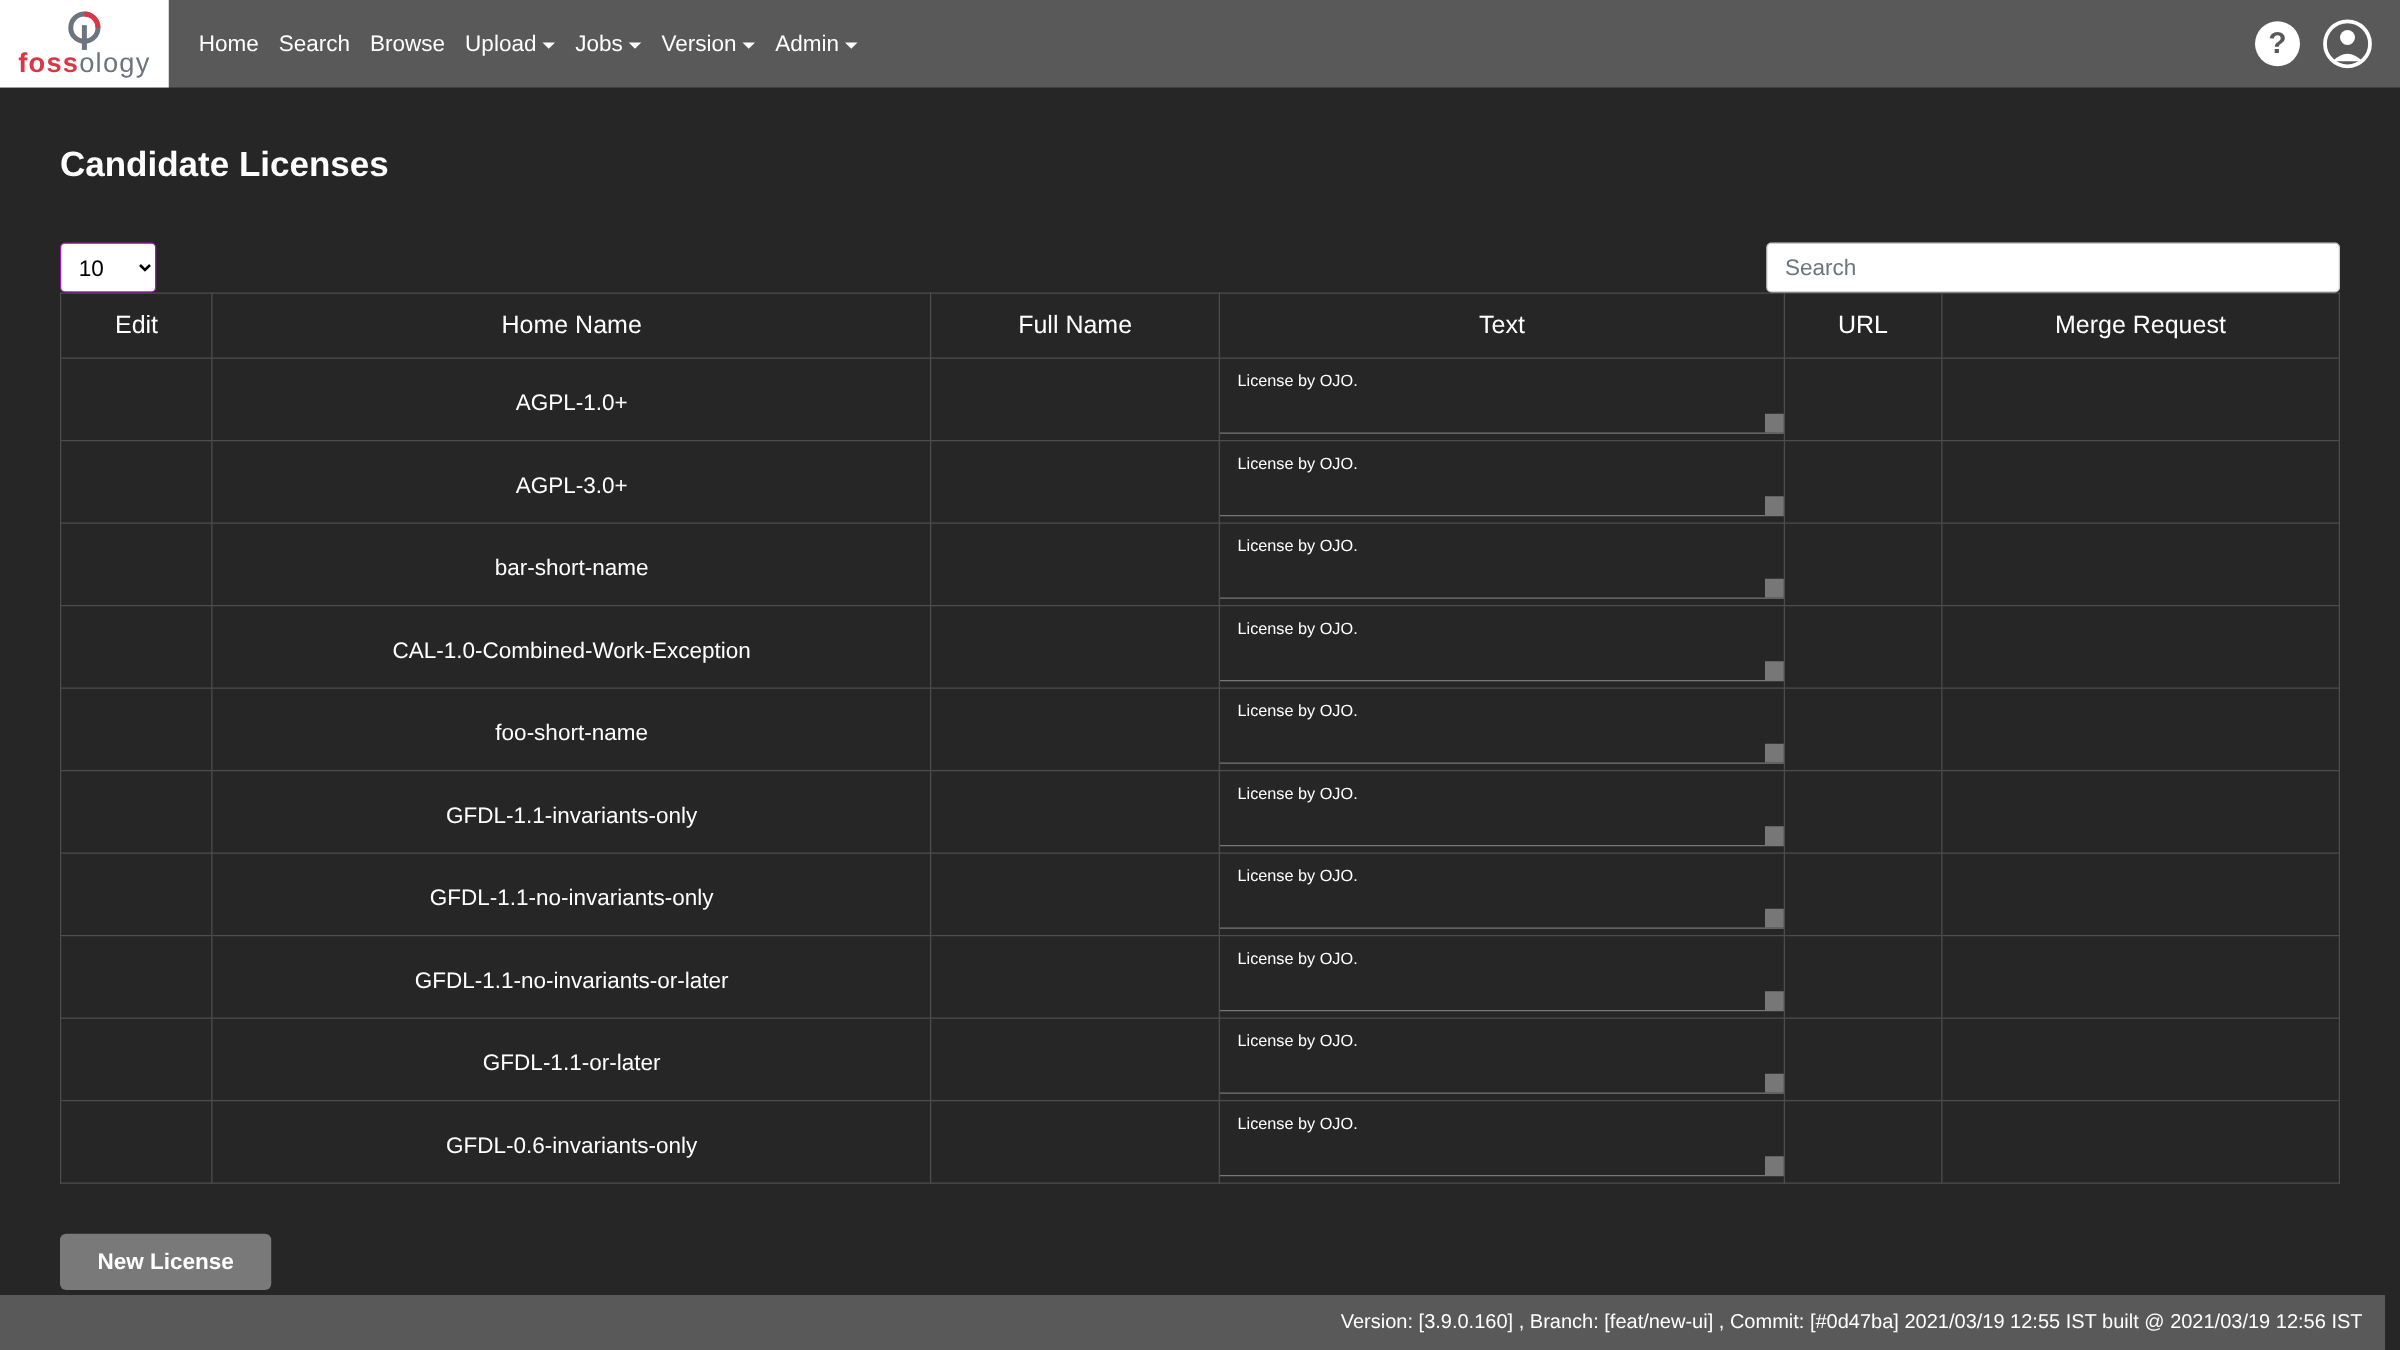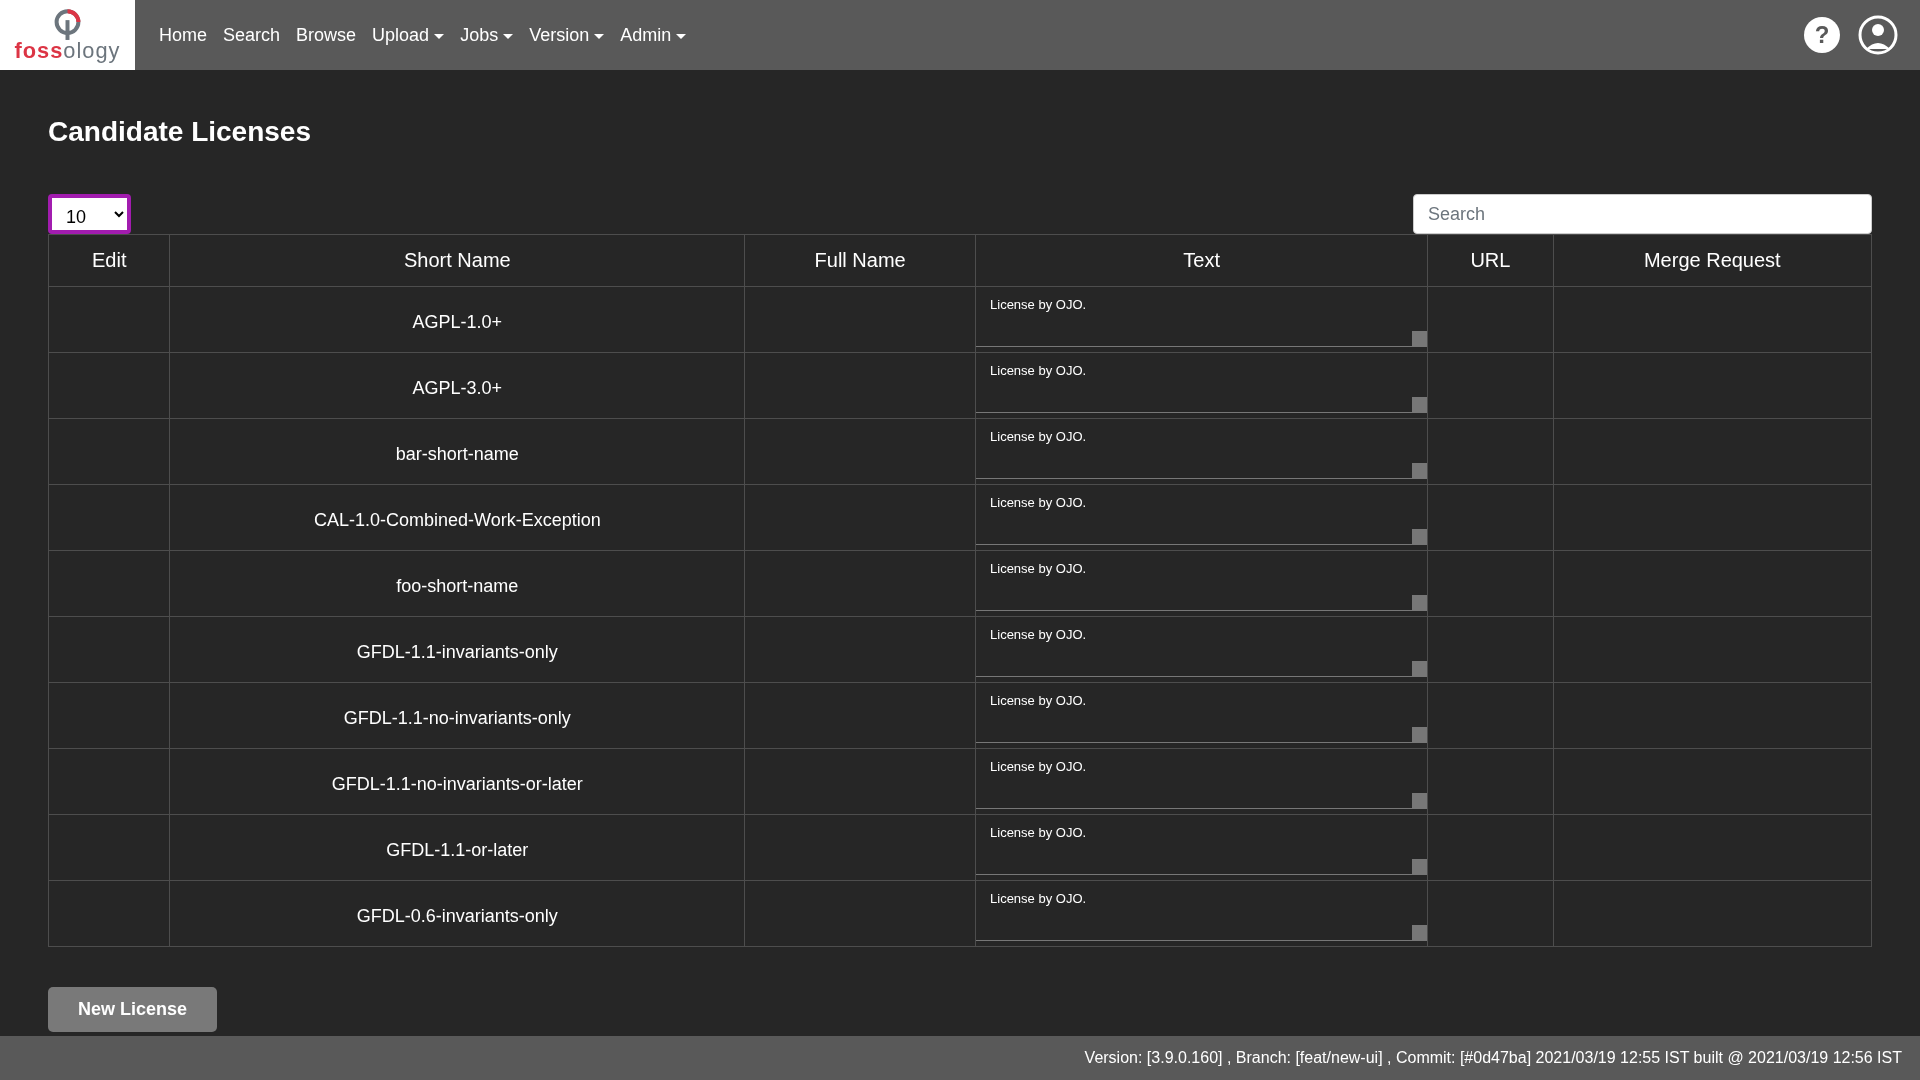--- a/index.html
+++ b/index.html
@@ -23,21 +23,21 @@
   .header-spacer{flex:1;}
   .header-icons{display:flex;align-items:center;gap:18px;margin-right:22px;}
   .help-icon{width:36px;height:36px;border-radius:50%;background:var(--white);color:var(--header-gray);display:flex;align-items:center;justify-content:center;font-size:24px;font-weight:700;cursor:pointer;}
   .user-icon{width:40px;height:40px;cursor:pointer;}
   
   
   .content{padding:18px 48px 30px 48px;margin-top:28px;}
   .page-title{font-size:28px;font-weight:700;margin:0 0 46px 0;}
   
   .controls-row{display:flex;align-items:center;margin-bottom:0;}
-  .page-size{background:var(--white);color:#000;border:4px solid #a21caf;border-radius:4px;font-size:18px;padding:8px 24px 7px 10px;height:40px;appearance:menulist;}
+  .page-size{background:var(--white);color:#000;border:1px solid #a21caf;border-radius:4px;font-size:18px;padding:8px 24px 7px 10px;height:40px;appearance:menulist;}
   .controls-spacer{flex:1;}
   .search{background:var(--white);color:#000;border:1px solid #ccc;border-radius:4px;font-size:18px;padding:8px 14px;height:40px;width:459px;}
   .search::placeholder{color:#6c757d;}
   
   table{width:100%;border-collapse:collapse;margin-top:0;}
   th,td{border:1px solid var(--border-dark);padding:0;}
   th{font-size:20px;font-weight:400;text-align:center;height:52px;vertical-align:middle;}
   td{font-size:18px;text-align:center;vertical-align:middle;}
   td.text-cell{padding:0;}
   .col-edit{width:122px;}
@@ -45,21 +45,21 @@
   .col-full{width:232px;}
   .col-text{width:455px;}
   .col-url{width:126px;}
   .col-merge{width:320px;}
   td.short-cell{padding:10px 8px 4px 8px;}
   textarea.license-text{width:100%;height:60px;background:transparent;color:var(--white);border:none;border-bottom:1px solid #777;font-size:13px;font-family:inherit;resize:vertical;padding:10px 14px 4px 14px;outline:none;text-align:left;overflow:hidden;}
   textarea.license-text::-webkit-resizer{background:#777;}
   
   .new-btn{margin-top:40px;background:var(--btn-gray);color:var(--white);border:none;border-radius:5px;font-size:18px;font-weight:600;padding:12px 30px;cursor:pointer;}
   
-  .footer{position:fixed;bottom:0;left:0;right:0;height:44px;background:var(--footer-gray);color:var(--white);display:flex;align-items:center;justify-content:flex-end;padding:0 18px;font-size:16px;}
+  .footer{position:fixed;bottom:0;left:0;right:12px;height:44px;background:var(--footer-gray);color:var(--white);display:flex;align-items:center;justify-content:flex-end;padding:0 18px;font-size:16px;}
   .footer .accent{color:var(--white);}
 </style>
 </head>
 <body>
 
 <div class="header">
   <div class="logo-box">
     <svg class="logo-svg" viewBox="0 0 120 58">
       <g transform="translate(48,4)">
         <circle cx="12" cy="12" r="11" fill="none" stroke="#6c757d" stroke-width="4"></circle>
@@ -117,21 +117,21 @@
       <option>10</option>
     </select>
     <div class="controls-spacer"></div>
     <input class="search" type="text" placeholder="Search" style="">
   </div>
 
   <table>
     <thead>
       <tr>
         <th class="col-edit">Edit</th>
-        <th class="col-short">Short Name</th>
+        <th class="col-short">Home Name</th>
         <th class="col-full">Full Name</th>
         <th class="col-text">Text</th>
         <th class="col-url">URL</th>
         <th class="col-merge">Merge Request</th>
       </tr>
     </thead>
     <tbody id="table-body">
         <tr>
           <td></td>
           <td class="short-cell">AGPL-1.0+</td>

